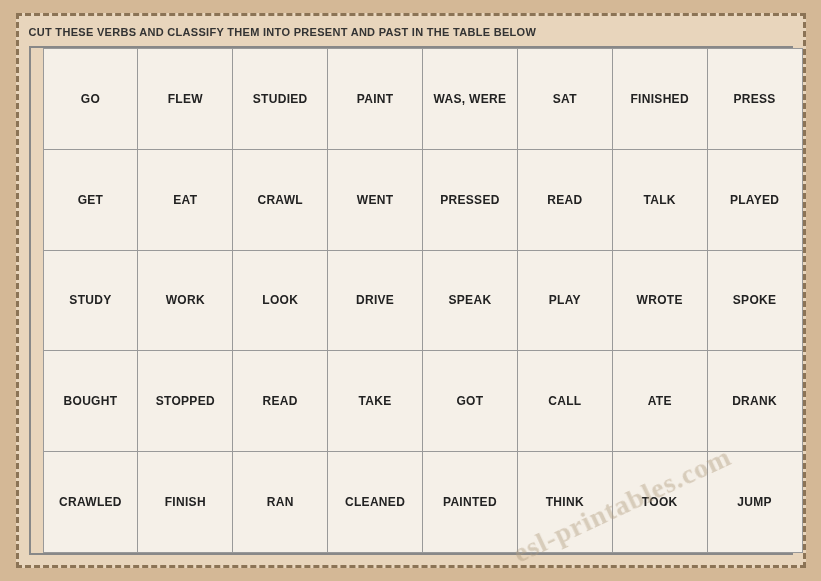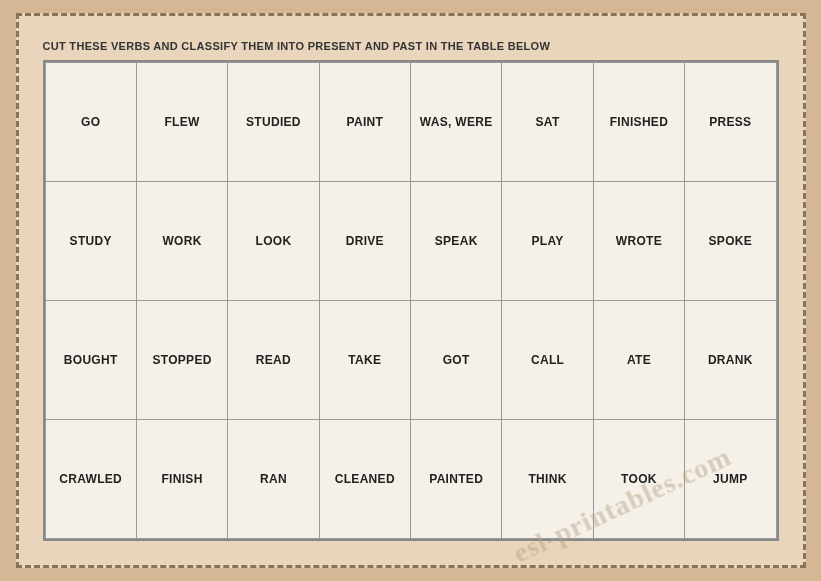--- a/index.html
+++ b/index.html
@@ -10,41 +10,42 @@
       display: flex;
       align-items: center;
       justify-content: center;
       font-family: Arial, Helvetica, sans-serif;
     }
     .outer-border {
       width: 790px;
       height: 555px;
       border: 3px dashed #8b7355;
       background: #e8d5bc;
-      padding: 24px;
+      padding: 10px;
       display: flex;
       flex-direction: column;
     }
     .instruction {
       font-size: 11px;
       font-weight: bold;
       color: #333;
       margin-bottom: 8px;
       text-transform: uppercase;
       letter-spacing: 0.3px;
     }
     .table-container {
       flex: 1;
       border: 2px solid #888;
     }
     table {
       width: 100%;
       height: 100%;
       border-collapse: collapse;
       table-layout: fixed;
+      margin-left: 12px;
     }
     td {
       border: 1.5px solid #999;
       text-align: center;
       vertical-align: middle;
       font-size: 12px;
       font-weight: bold;
       color: #222;
       background: #f5f0e8;
       padding: 2px;
@@ -76,20 +77,30 @@
             <td>GO</td>
             <td>FLEW</td>
             <td>STUDIED</td>
             <td>PAINT</td>
             <td>WAS, WERE</td>
             <td>SAT</td>
             <td>FINISHED</td>
             <td>PRESS</td>
           </tr>
           <tr>
+            <td>GET</td>
+            <td>EAT</td>
+            <td>CRAWL</td>
+            <td>WENT</td>
+            <td>PRESSED</td>
+            <td>READ</td>
+            <td>TALK</td>
+            <td>PLAYED</td>
+          </tr>
+          <tr>
             <td>STUDY</td>
             <td>WORK</td>
             <td>LOOK</td>
             <td>DRIVE</td>
             <td>SPEAK</td>
             <td>PLAY</td>
             <td>WROTE</td>
             <td>SPOKE</td>
           </tr>
           <tr>

